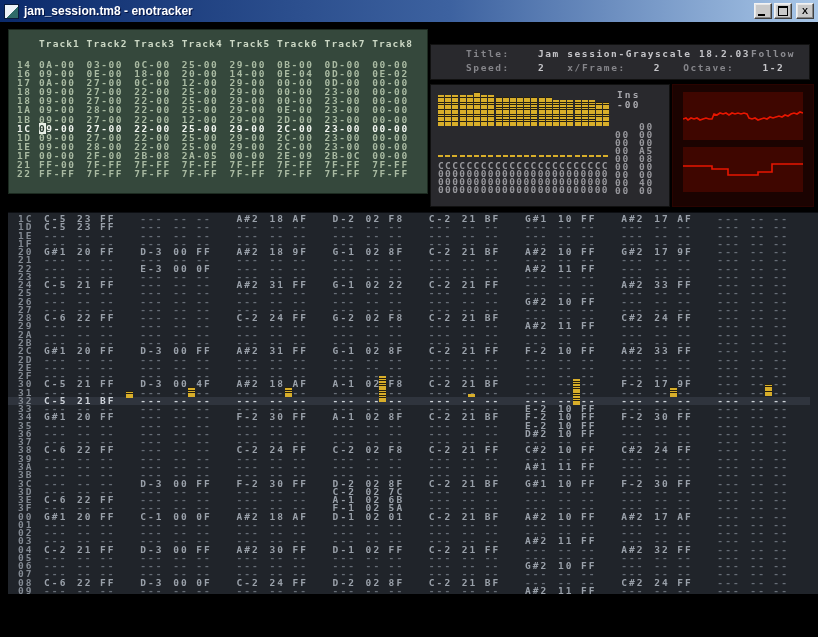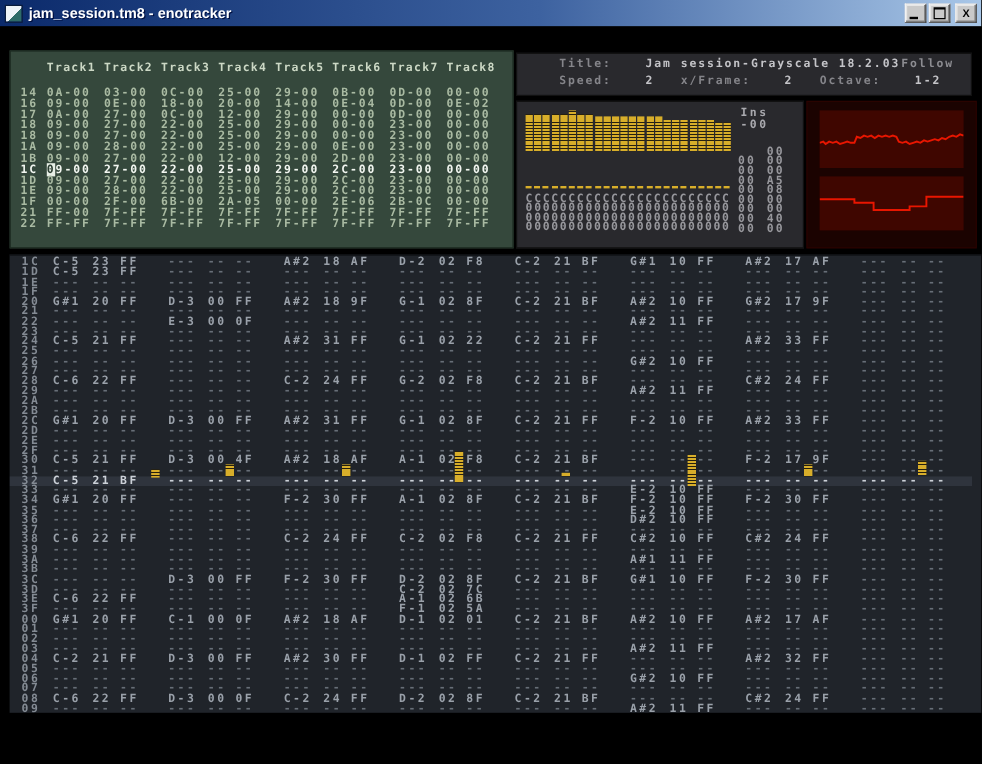--- a/index.html
+++ b/index.html
@@ -17,21 +17,21 @@
   .wbtn{width:16px;height:14px;background:#c9c9c9;margin-left:2px;position:relative;
     border:1px solid;border-color:#f2f2f2 #404040 #404040 #f2f2f2;
     box-shadow:inset -1px -1px 0 #868686,inset 1px 1px 0 #e6e6e6;
     display:flex;align-items:center;justify-content:center;
     font:bold 9px "Liberation Sans",sans-serif;color:#000;}
   #btn-close{margin-left:4px;}
   .glyph-min{position:absolute;left:3px;bottom:2px;width:7px;height:2px;background:#000;}
   .glyph-max{width:8px;height:7px;border:1px solid #000;border-top-width:2px;}
 
   
-  #song-panel{position:absolute;left:8px;top:42px;width:418px;height:163px;
+  #song-panel{position:absolute;left:8px;top:29px;width:418px;height:163px;
     background:#35483c;border:1px solid #1c2a20;overflow:hidden;}
   #song-header{position:absolute;left:8px;top:9px;color:#ccd8c5;}
   .song-row,#song-header{height:9.1px;line-height:9.3px;font-size:9.5px;letter-spacing:1.6px;white-space:nowrap;}
   #song-rows{position:absolute;left:8px;top:30px;color:#a9baa2;}
   .s-num{display:inline-block;width:22px;}
   .s-cell{display:inline-block;width:40px;margin-right:7.6px;}
   #song-header .s-cell{letter-spacing:1.1px;}
   .song-row.hl{color:#f2f6f0;}
   .cur{background:#e8efe6;color:#2c3e32;}
 
@@ -111,21 +111,21 @@
         <div class="song-row"><span class="s-num">14</span><span class="s-cell">0A-00</span><span class="s-cell">03-00</span><span class="s-cell">0C-00</span><span class="s-cell">25-00</span><span class="s-cell">29-00</span><span class="s-cell">0B-00</span><span class="s-cell">0D-00</span><span class="s-cell">00-00</span></div>
         <div class="song-row"><span class="s-num">16</span><span class="s-cell">09-00</span><span class="s-cell">0E-00</span><span class="s-cell">18-00</span><span class="s-cell">20-00</span><span class="s-cell">14-00</span><span class="s-cell">0E-04</span><span class="s-cell">0D-00</span><span class="s-cell">0E-02</span></div>
         <div class="song-row"><span class="s-num">17</span><span class="s-cell">0A-00</span><span class="s-cell">27-00</span><span class="s-cell">0C-00</span><span class="s-cell">12-00</span><span class="s-cell">29-00</span><span class="s-cell">00-00</span><span class="s-cell">0D-00</span><span class="s-cell">00-00</span></div>
         <div class="song-row"><span class="s-num">18</span><span class="s-cell">09-00</span><span class="s-cell">27-00</span><span class="s-cell">22-00</span><span class="s-cell">25-00</span><span class="s-cell">29-00</span><span class="s-cell">00-00</span><span class="s-cell">23-00</span><span class="s-cell">00-00</span></div>
         <div class="song-row"><span class="s-num">18</span><span class="s-cell">09-00</span><span class="s-cell">27-00</span><span class="s-cell">22-00</span><span class="s-cell">25-00</span><span class="s-cell">29-00</span><span class="s-cell">00-00</span><span class="s-cell">23-00</span><span class="s-cell">00-00</span></div>
         <div class="song-row"><span class="s-num">1A</span><span class="s-cell">09-00</span><span class="s-cell">28-00</span><span class="s-cell">22-00</span><span class="s-cell">25-00</span><span class="s-cell">29-00</span><span class="s-cell">0E-00</span><span class="s-cell">23-00</span><span class="s-cell">00-00</span></div>
         <div class="song-row"><span class="s-num">1B</span><span class="s-cell">09-00</span><span class="s-cell">27-00</span><span class="s-cell">22-00</span><span class="s-cell">12-00</span><span class="s-cell">29-00</span><span class="s-cell">2D-00</span><span class="s-cell">23-00</span><span class="s-cell">00-00</span></div>
         <div class="song-row hl"><span class="s-num">1C</span><span class="s-cell"><span class="cur">0</span>9-00</span><span class="s-cell">27-00</span><span class="s-cell">22-00</span><span class="s-cell">25-00</span><span class="s-cell">29-00</span><span class="s-cell">2C-00</span><span class="s-cell">23-00</span><span class="s-cell">00-00</span></div>
         <div class="song-row"><span class="s-num">1D</span><span class="s-cell">09-00</span><span class="s-cell">27-00</span><span class="s-cell">22-00</span><span class="s-cell">25-00</span><span class="s-cell">29-00</span><span class="s-cell">2C-00</span><span class="s-cell">23-00</span><span class="s-cell">00-00</span></div>
         <div class="song-row"><span class="s-num">1E</span><span class="s-cell">09-00</span><span class="s-cell">28-00</span><span class="s-cell">22-00</span><span class="s-cell">25-00</span><span class="s-cell">29-00</span><span class="s-cell">2C-00</span><span class="s-cell">23-00</span><span class="s-cell">00-00</span></div>
-        <div class="song-row"><span class="s-num">1F</span><span class="s-cell">00-00</span><span class="s-cell">2F-00</span><span class="s-cell">6B-00</span><span class="s-cell">2A-05</span><span class="s-cell">00-00</span><span class="s-cell">2E-06</span><span class="s-cell">2B-0C</span><span class="s-cell">00-00</span></div>
+        <div class="song-row"><span class="s-num">1F</span><span class="s-cell">00-00</span><span class="s-cell">2F-00</span><span class="s-cell">2B-08</span><span class="s-cell">2A-05</span><span class="s-cell">00-00</span><span class="s-cell">2E-09</span><span class="s-cell">2B-0C</span><span class="s-cell">00-00</span></div>
         <div class="song-row"><span class="s-num">21</span><span class="s-cell">FF-00</span><span class="s-cell">7F-FF</span><span class="s-cell">7F-FF</span><span class="s-cell">7F-FF</span><span class="s-cell">7F-FF</span><span class="s-cell">7F-FF</span><span class="s-cell">7F-FF</span><span class="s-cell">7F-FF</span></div>
         <div class="song-row"><span class="s-num">22</span><span class="s-cell">FF-FF</span><span class="s-cell">7F-FF</span><span class="s-cell">7F-FF</span><span class="s-cell">7F-FF</span><span class="s-cell">7F-FF</span><span class="s-cell">7F-FF</span><span class="s-cell">7F-FF</span><span class="s-cell">7F-FF</span></div>
       </div>
   </div>
 
   <div id="info-panel">
     <div class="info-line">
       <span class="ilabel">Title:</span>
       <span class="ivalue">Jam session-Grayscale 18.2.03</span>
       <span class="ifollow">Follow</span>

